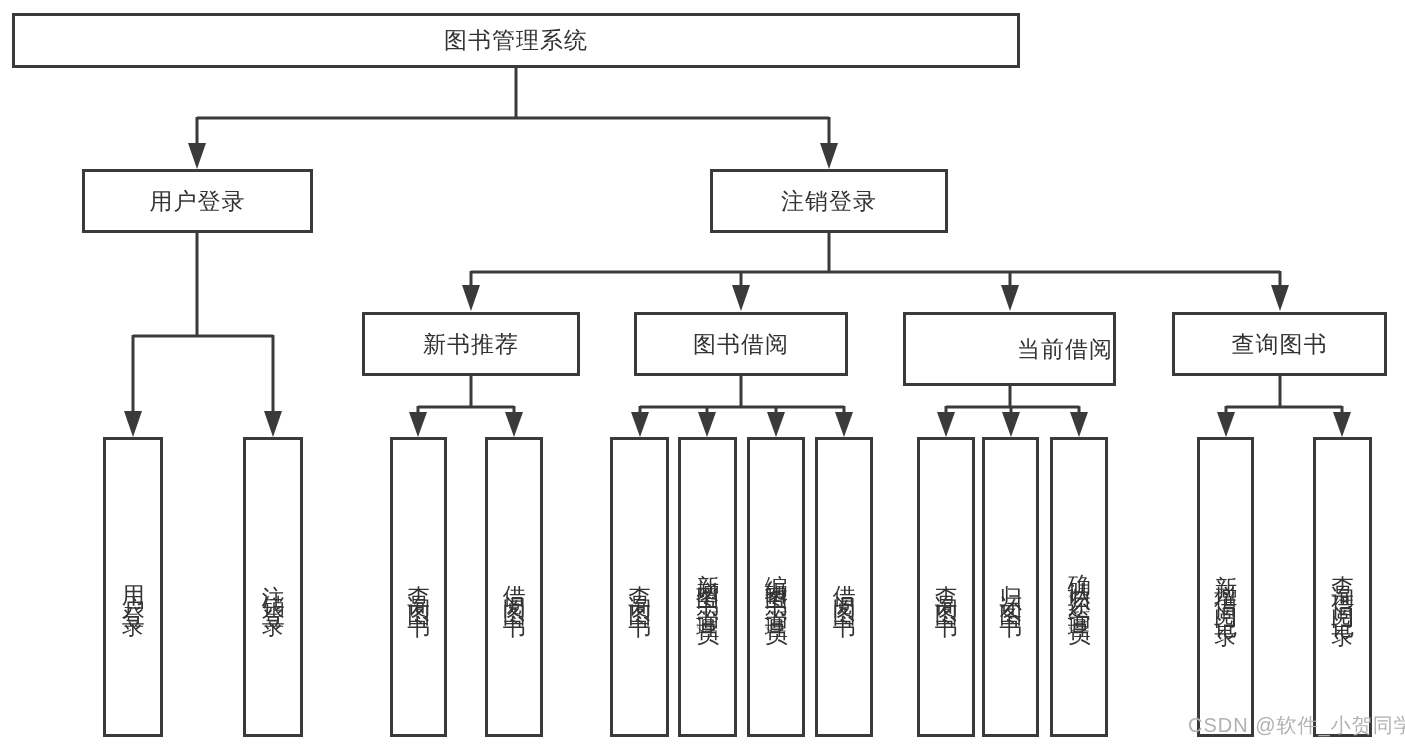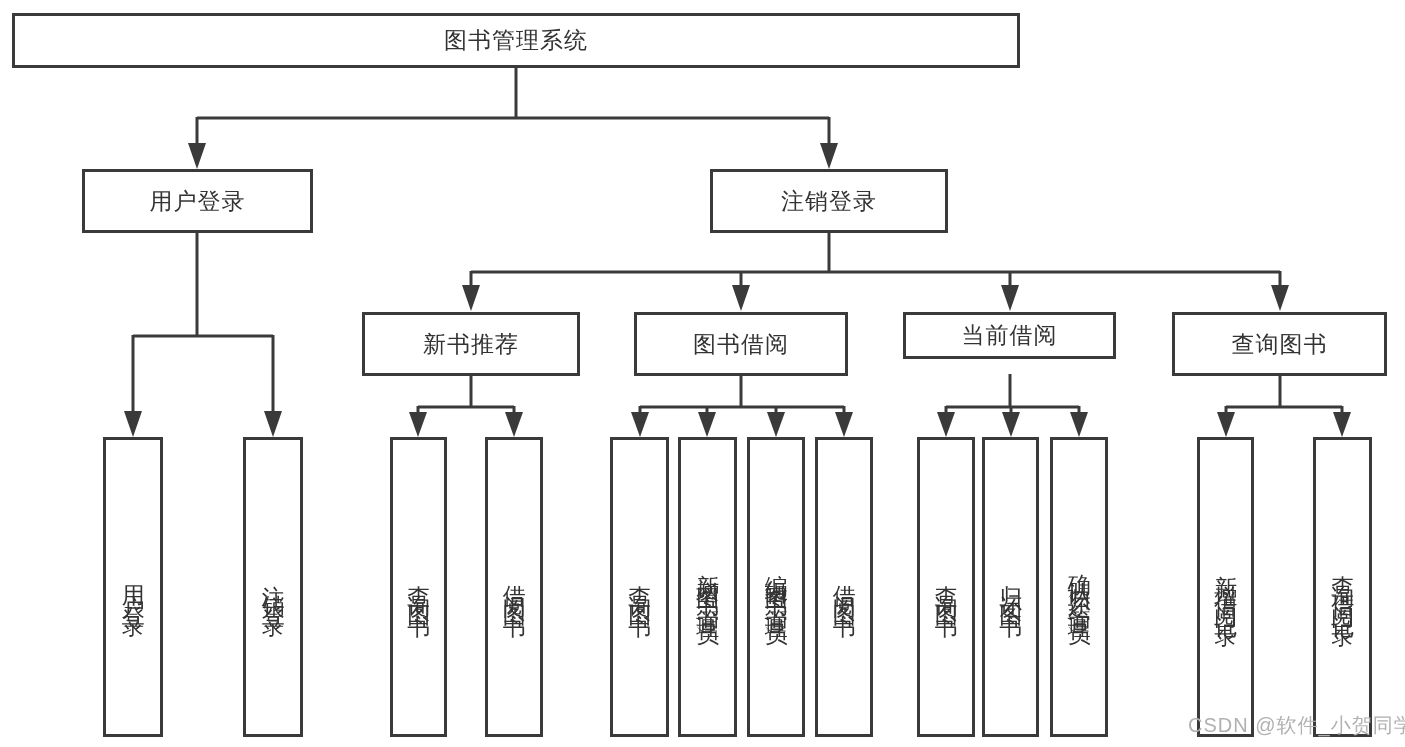--- a/index.html
+++ b/index.html
@@ -132,21 +132,21 @@
   <div class="box" style="left:710px; top:169px; width:238px; height:64px;">
     <span class="hlabel">注销登录</span>
   </div>
 
   <div class="box" style="left:362px; top:312px; width:218px; height:64px;">
     <span class="hlabel">新书推荐</span>
   </div>
   <div class="box" style="left:634px; top:312px; width:214px; height:64px;">
     <span class="hlabel">图书借阅</span>
   </div>
-  <div class="box" style="left:903px; top:312px; width:213px; height:47px;">
+  <div class="box" style="left:903px; top:312px; width:213px; height:74px;justify-content:flex-end;">
     <span class="hlabel">当前借阅</span>
   </div>
   <div class="box" style="left:1172px; top:312px; width:215px; height:64px;">
     <span class="hlabel">查询图书</span>
   </div>
 
   <div class="box leaf" style="left:103px; top:437px; width:60px; height:300px;">
     <span>用户登录</span>
   </div>
   <div class="box leaf" style="left:243px; top:437px; width:60px; height:300px;">

